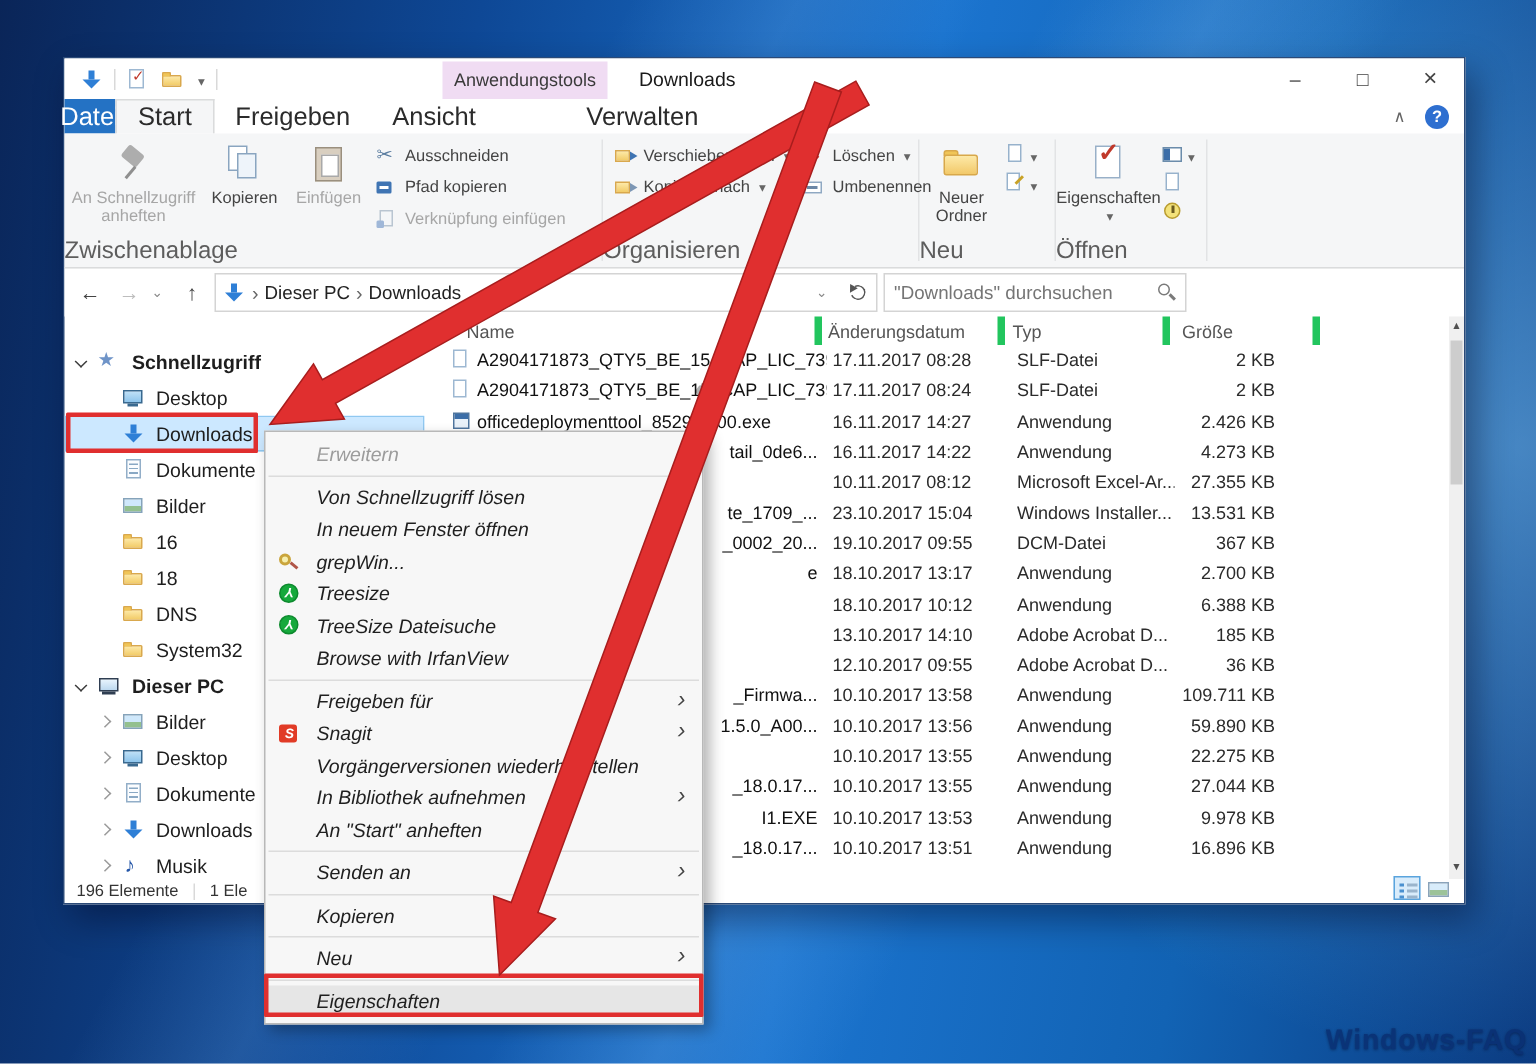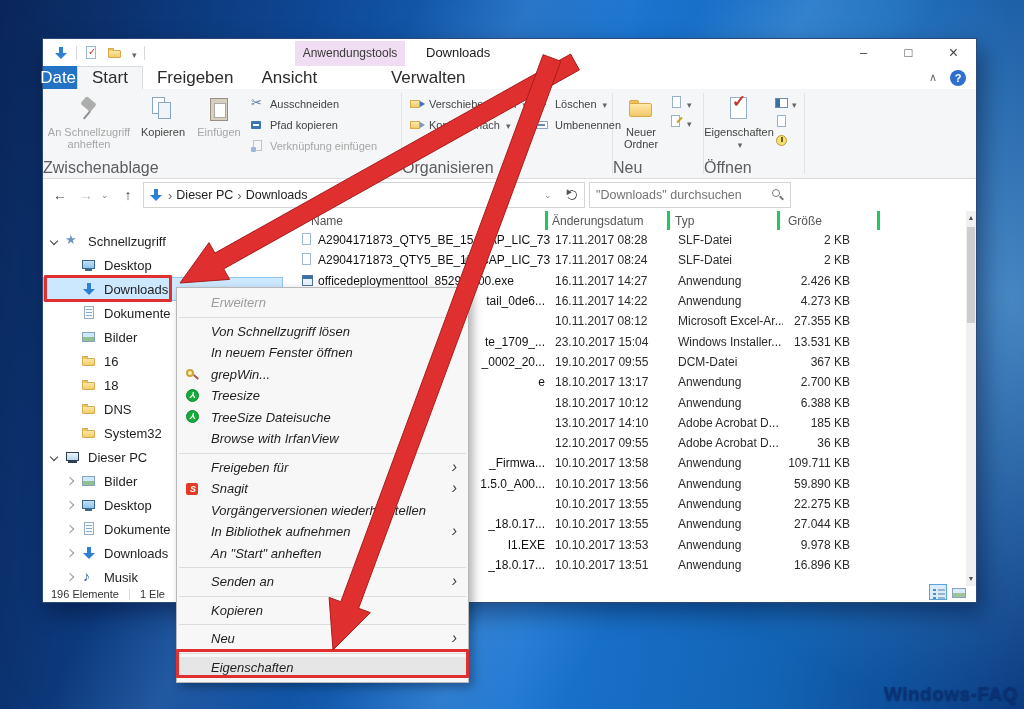--- a/index.html
+++ b/index.html
@@ -74,34 +74,34 @@
   .crumb-right{margin-left:auto;display:flex;align-items:center;gap:8px;}
   .search-box{width:192px;height:24px;border:1px solid #d4d4d4;display:flex;align-items:center;padding:0 4px;}
   .search-box input{border:none;outline:none;flex:1;font-size:12.5px;color:#444;
     font-family:"Liberation Sans","DejaVu Sans",sans-serif;background:transparent;}
   .search-box input::placeholder{color:#757575;}
 
   
   .content{position:relative;height:375px;display:flex;box-sizing:border-box;}
   .sidebar{width:240px;flex:none;padding-top:18px;box-sizing:border-box;overflow:hidden;}
   .side-item{height:24px;display:flex;align-items:center;font-size:13px;color:#1e1e1e;}
-  .side-item.lvl0{padding-left:6px;}
+  .side-item.lvl0{padding-left:6px;font-weight:bold;}
   .side-item.lvl1{padding-left:22px;}
   .side-item .chev{width:5px;height:5px;border-right:1.4px solid #9a9a9a;border-bottom:1.4px solid #9a9a9a;
     margin:0 8px 0 2px;visibility:hidden;flex:none;}
   .side-item[data-chev="v"] .chev{visibility:visible;transform:rotate(45deg);border-color:#3c3c3c;}
   .side-item[data-chev=">"] .chev{visibility:visible;transform:rotate(-45deg);}
   .side-item .ico{margin-right:7px;}
   .side-item .slabel{white-space:nowrap;}
   .side-item.selected{background:#cce8ff;box-shadow:inset 0 0 0 1px #90c8f0;}
   .pin-indicator{position:absolute;left:178px;top:44px;}
 
   .filearea{flex:1;position:relative;}
   .fl-header{display:flex;height:19px;align-items:center;font-size:12px;color:#555;}
-  .fl-h{box-sizing:border-box;border-right:3px solid #22c55e;height:100%;display:flex;align-items:center;}
+  .fl-h{box-sizing:border-box;border-right:5px solid #22c55e;height:100%;display:flex;align-items:center;}
   .fl-h.c-name{width:249px;padding-left:12px;}
   .fl-h.c-date{width:122px;padding-left:4px;}
   .fl-h.c-type{width:110px;padding-left:5px;}
   .fl-h.c-size{width:100px;padding-left:8px;}
   .file-rows{position:relative;}
   .file-row{display:flex;align-items:center;height:20.3px;font-size:12px;color:#2b2b2b;}
   .fr-icon{width:13px;height:15px;margin:0 2px 0 1px;visibility:hidden;}
   .fr-icon[data-icon]{visibility:visible;}
   .fr-name{flex:0 0 233px;white-space:nowrap;overflow:hidden;color:#111;}
   .file-row.frag .fr-name{text-align:right;padding-right:6px;box-sizing:border-box;}

